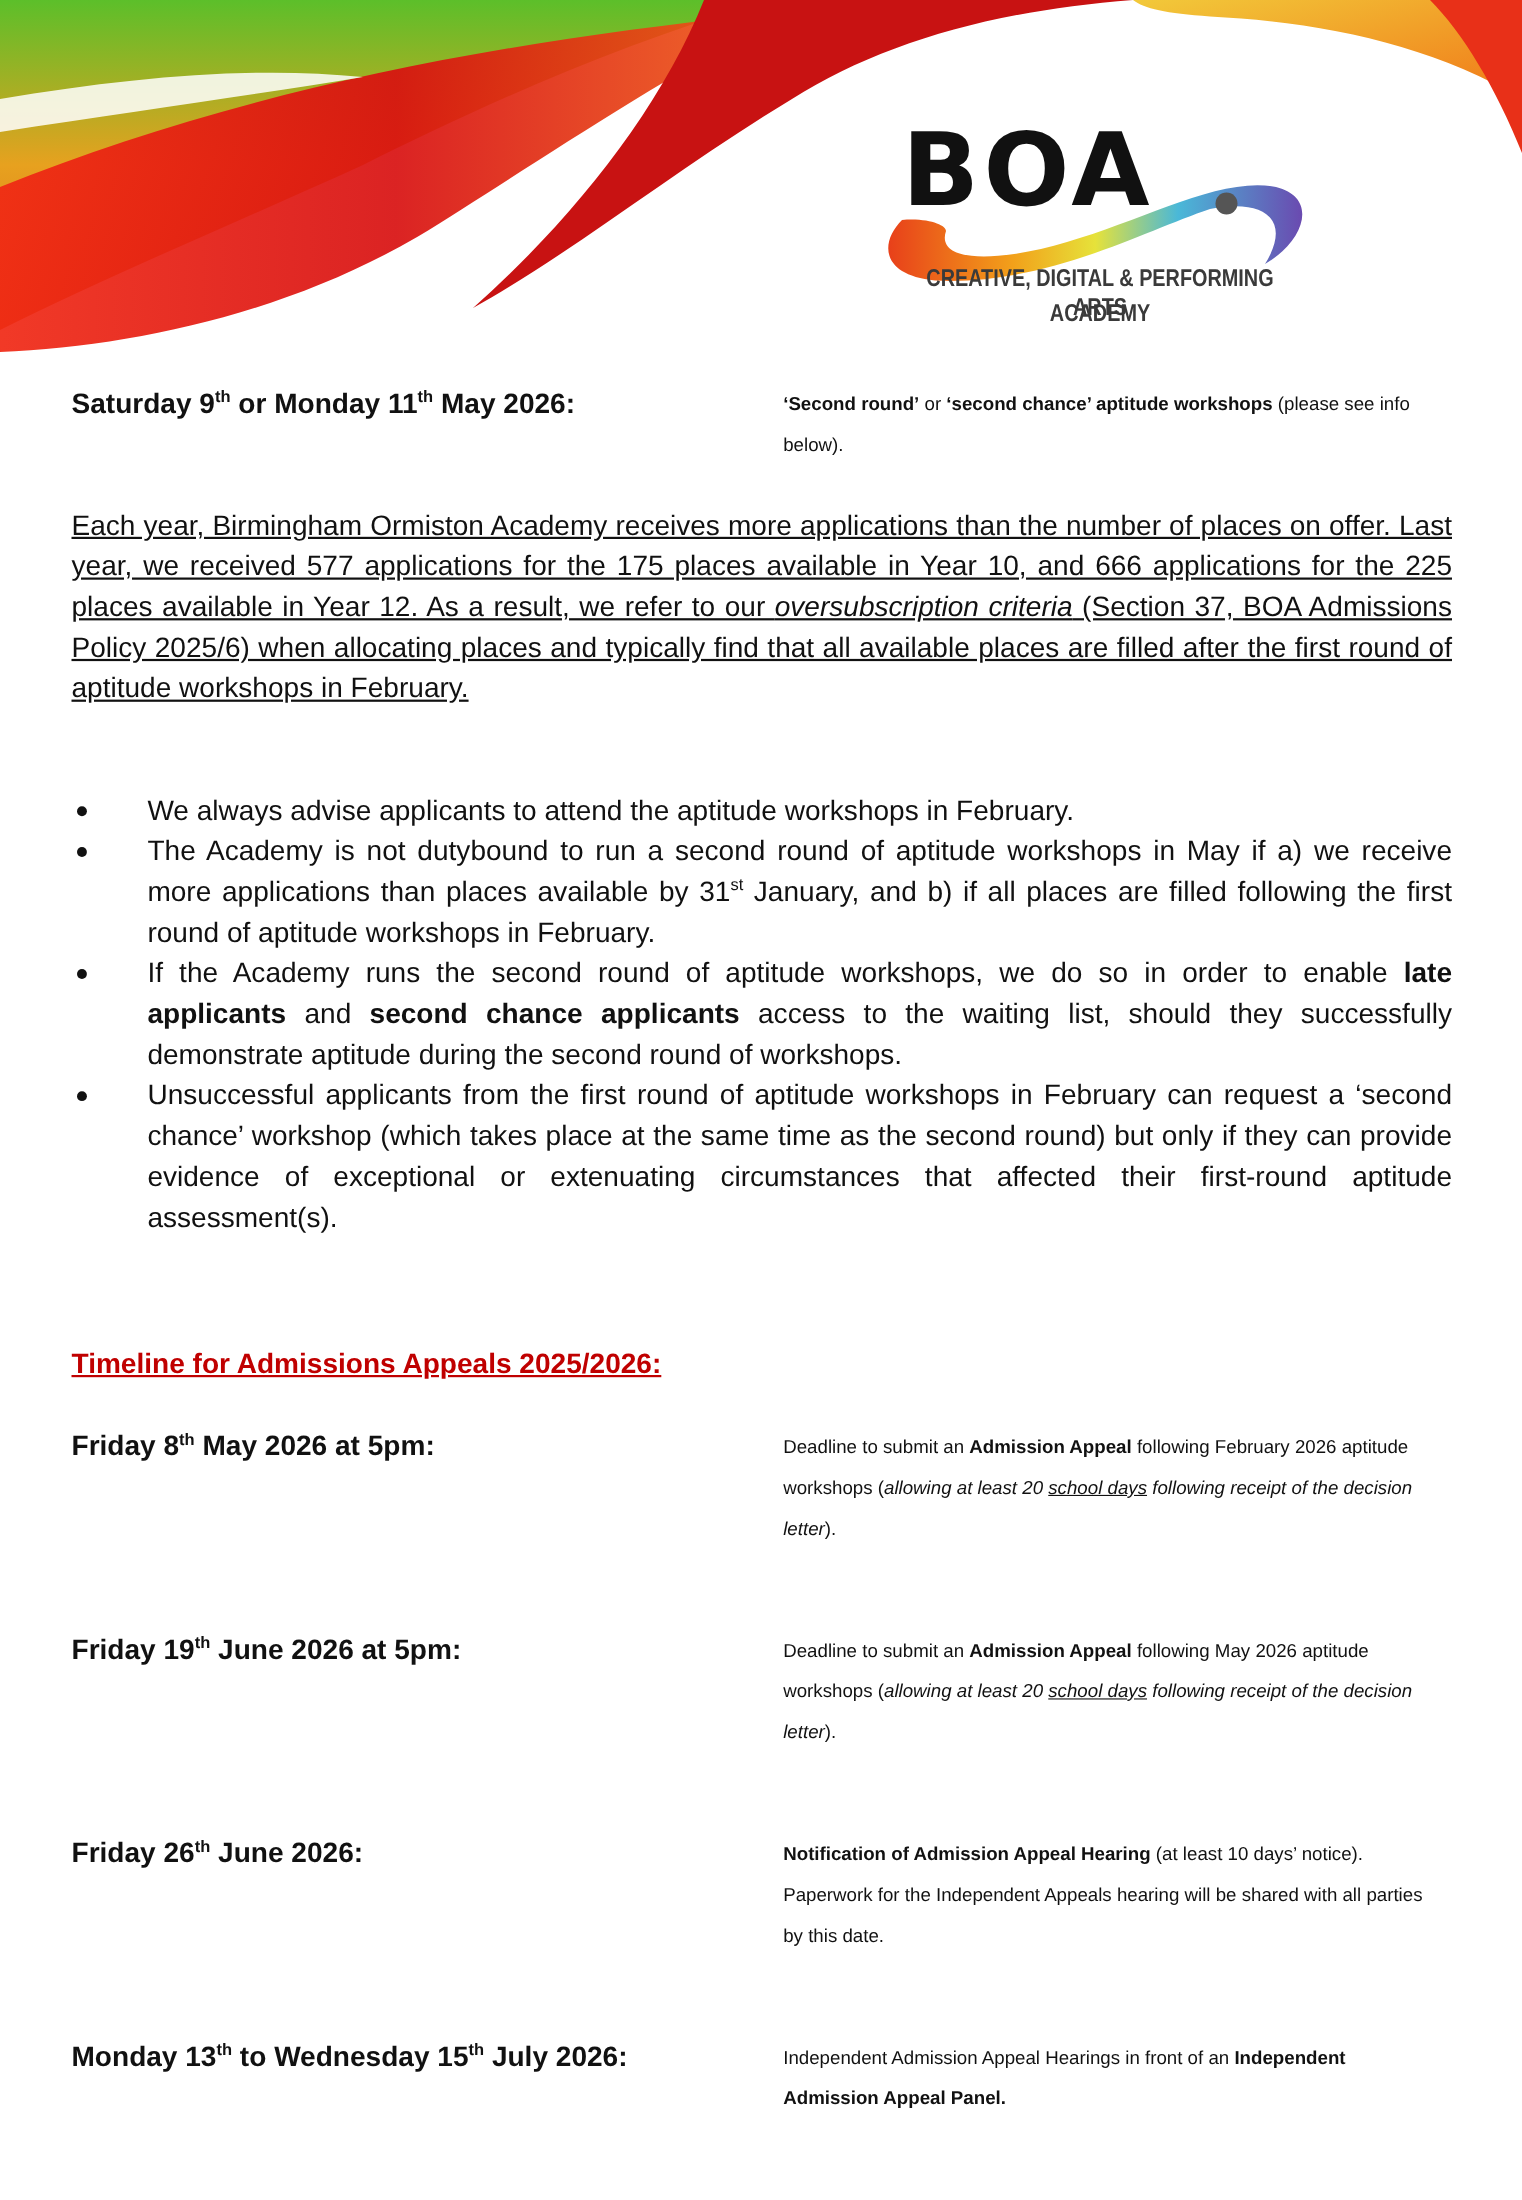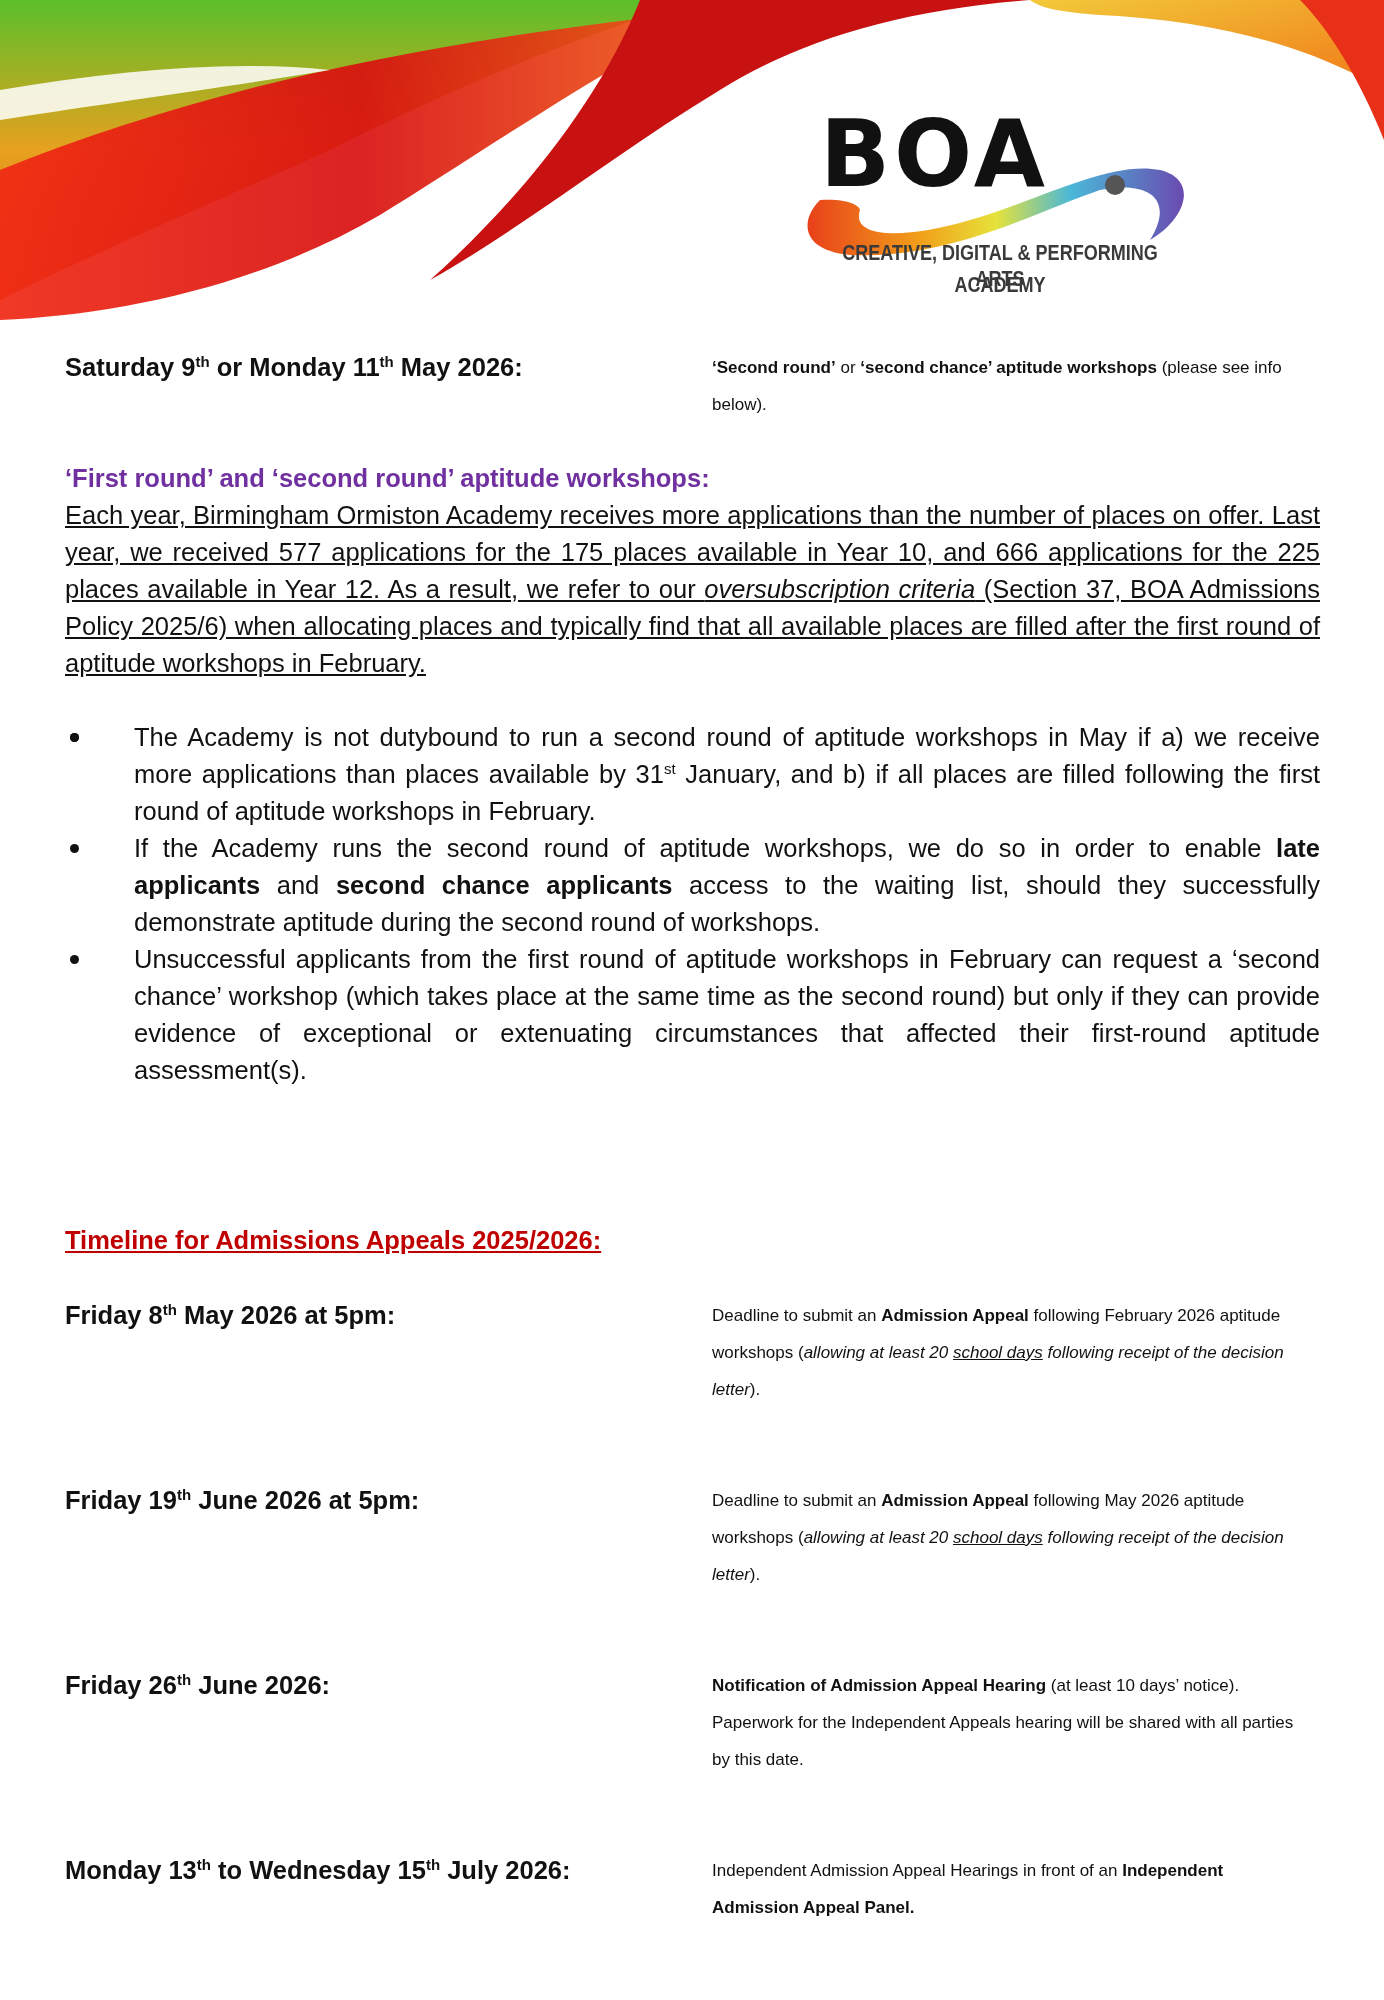--- a/index.html
+++ b/index.html
@@ -74,27 +74,26 @@
   <div class="tagline tag1">CREATIVE, DIGITAL &amp; PERFORMING ARTS</div>
   <div class="tagline tag2">ACADEMY</div>
 </div>
 
 <div class="row" style="top:349px">
   <div class="date"><span>Saturday 9</span><sup>th</sup><span> or Monday 11</span><sup>th</sup><span> May 2026:</span></div>
   <div class="desc"><b>‘Second round’</b><span> or </span><b>‘second chance’ aptitude workshops</b><span> (please see info below).</span></div>
 </div>
 
 <div class="doc" style="top:460px">
-  <p class="purple">‘First round’ and ‘second round’ aptitude workshops:</p>
   <p class="just"><span>Each year, Birmingham Ormiston Academy receives more applications than the number of places on offer.  Last year, we received 577 applications for the 175 places available in Year 10, and 666 applications for the 225 places available in Year 12.  As a result, we refer to our </span><i>oversubscription criteria</i><span> (Section 37, BOA Admissions Policy 2025/6) when allocating places and typically find that all available places are filled after the first round of aptitude workshops in February.</span></p>
 </div>
 
 <div class="doc" style="top:719px">
   <ul class="bul">
-    <li><span class="dot"></span></li>
+    <li><span class="dot"></span><span>We always advise applicants to attend the aptitude workshops in February.</span></li>
     <li><span class="dot"></span><span>The Academy is not dutybound to run a second round of aptitude workshops in May if a) we receive more applications than places available by 31</span><sup>st</sup><span> January, and b) if all places are filled following the first round of aptitude workshops in February.</span></li>
     <li><span class="dot"></span><span>If the Academy runs the second round of aptitude workshops, we do so in order to enable </span><b>late applicants</b><span> and </span><b>second chance applicants</b><span> access to the waiting list, should they successfully demonstrate aptitude during the second round of workshops.</span></li>
     <li><span class="dot"></span><span>Unsuccessful applicants from the first round of aptitude workshops in February can request a ‘second chance’ workshop (which takes place at the same time as the second round) but only if they can provide evidence of exceptional or extenuating circumstances that affected their first-round aptitude assessment(s).</span></li>
   </ul>
 </div>
 
 <div class="doc" style="top:1222px">
   <p class="red-u">Timeline for Admissions Appeals 2025/2026:</p>
 </div>
 

